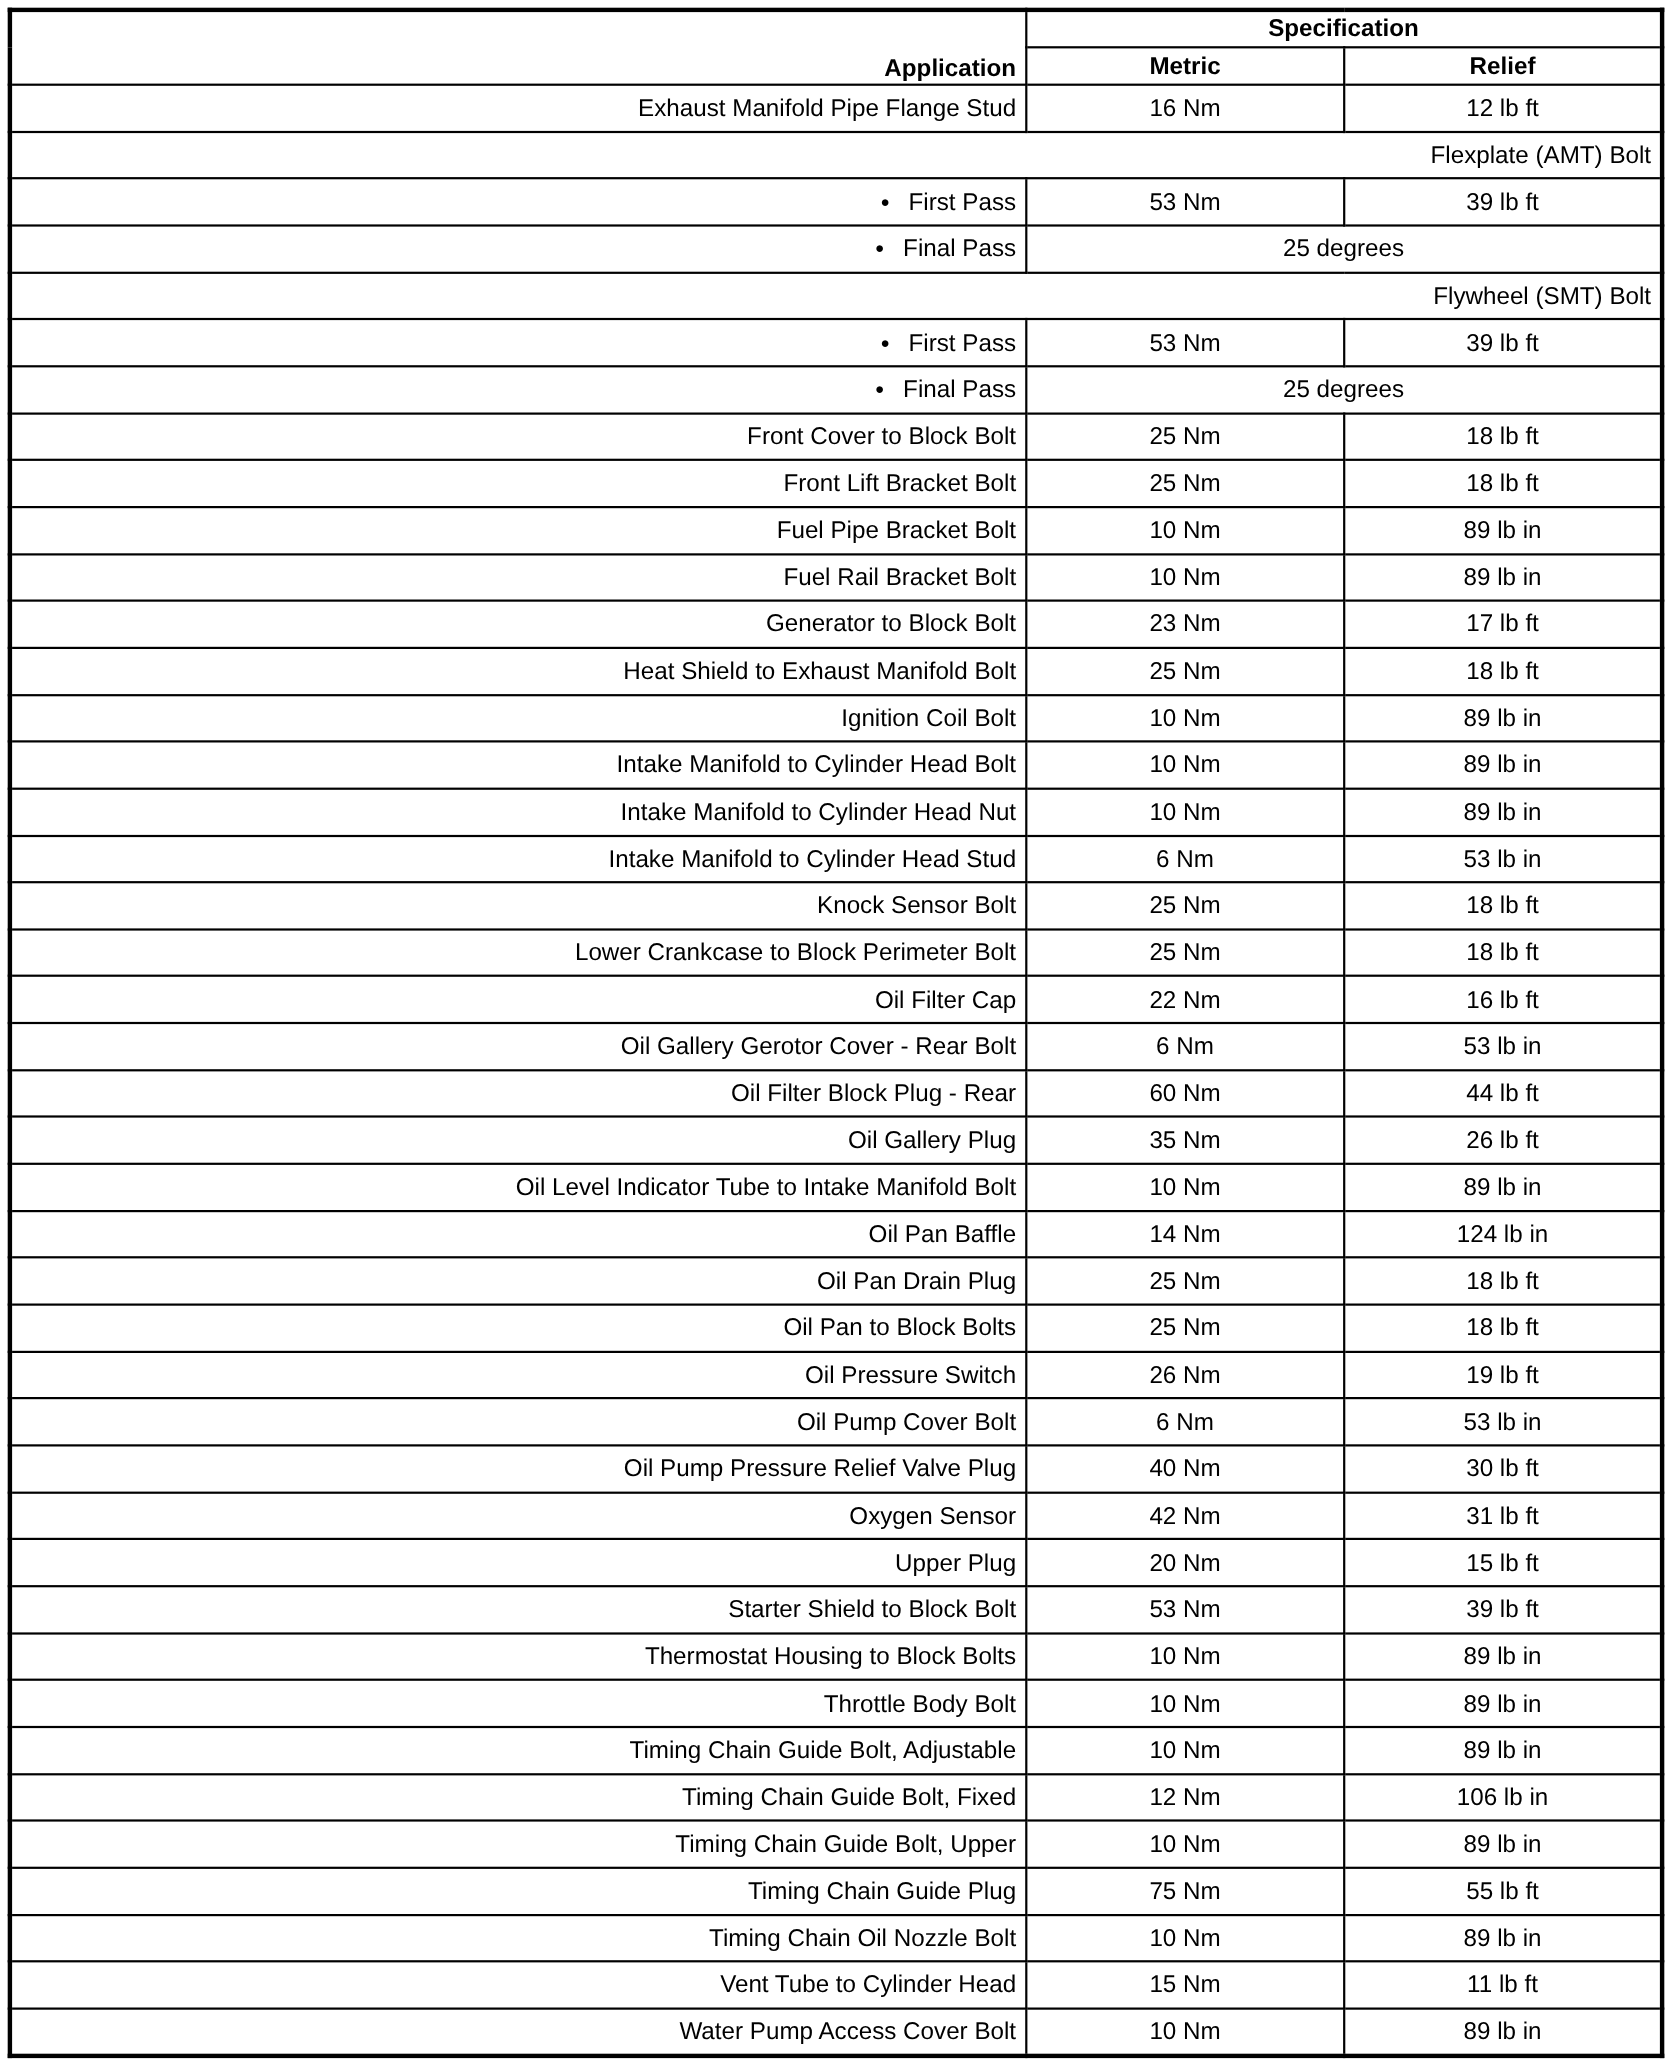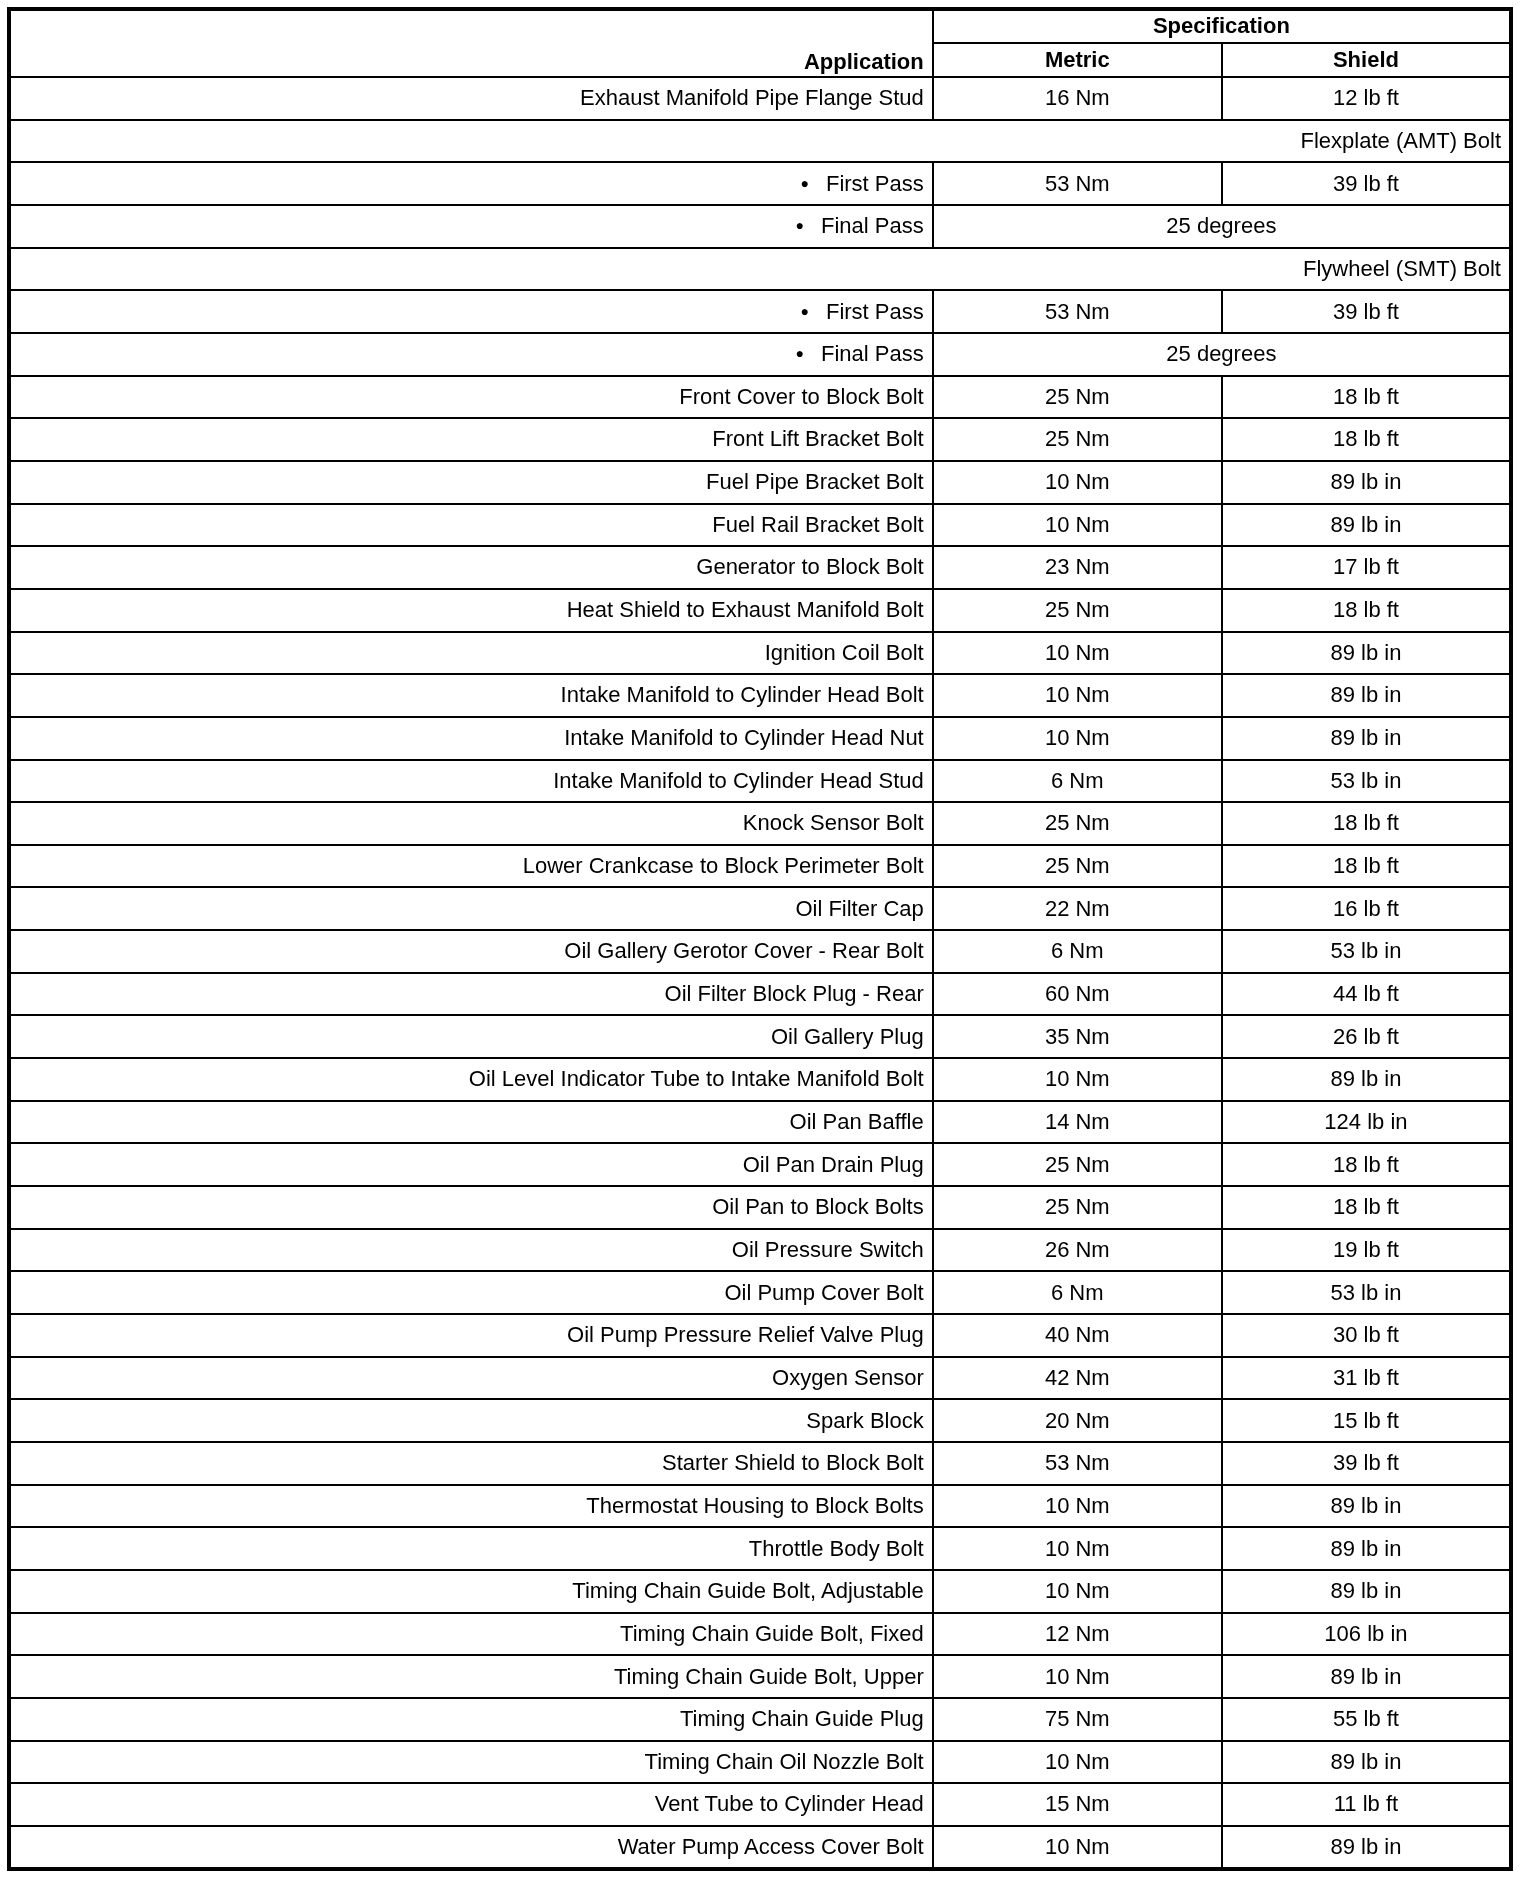--- a/index.html
+++ b/index.html
@@ -75,21 +75,21 @@
       <col style="width:19.25%">
       <col style="width:19.25%">
     </colgroup>
     <thead>
       <tr>
         <th class="app-head" rowspan="2">Application</th>
         <th class="spec-head" colspan="2">Specification</th>
       </tr>
       <tr>
         <th class="col-head">Metric</th>
-        <th class="col-head">Shield</th>
+        <th class="col-head">Relief</th>
       </tr>
     </thead>
     <tbody>
         <tr>
           <td class="app">Exhaust Manifold Pipe Flange Stud</td>
           <td class="val">16 Nm</td>
           <td class="val">12 lb ft</td>
         </tr>
         <tr>
           <td class="app" colspan="3">Flexplate (AMT) Bolt</td>
@@ -229,21 +229,21 @@
           <td class="app">Oil Pump Pressure Relief Valve Plug</td>
           <td class="val">40 Nm</td>
           <td class="val">30 lb ft</td>
         </tr>
         <tr>
           <td class="app">Oxygen Sensor</td>
           <td class="val">42 Nm</td>
           <td class="val">31 lb ft</td>
         </tr>
         <tr>
-          <td class="app">Spark Block</td>
+          <td class="app">Upper Plug</td>
           <td class="val">20 Nm</td>
           <td class="val">15 lb ft</td>
         </tr>
         <tr>
           <td class="app">Starter Shield to Block Bolt</td>
           <td class="val">53 Nm</td>
           <td class="val">39 lb ft</td>
         </tr>
         <tr>
           <td class="app">Thermostat Housing to Block Bolts</td>

